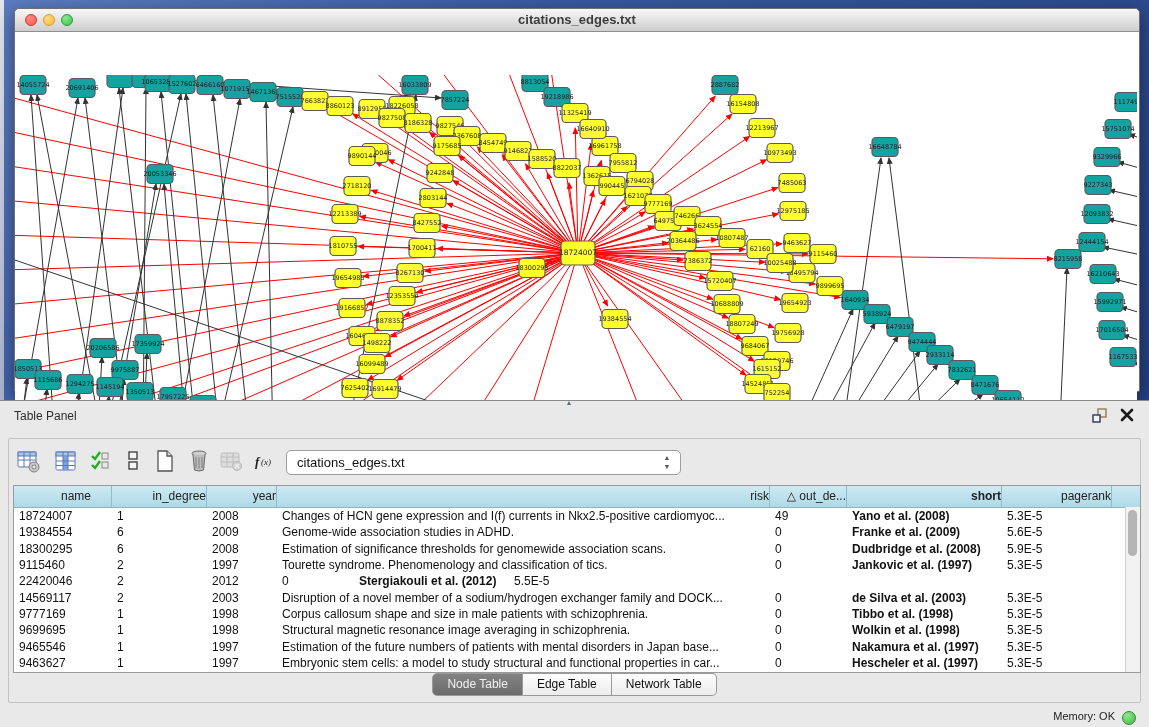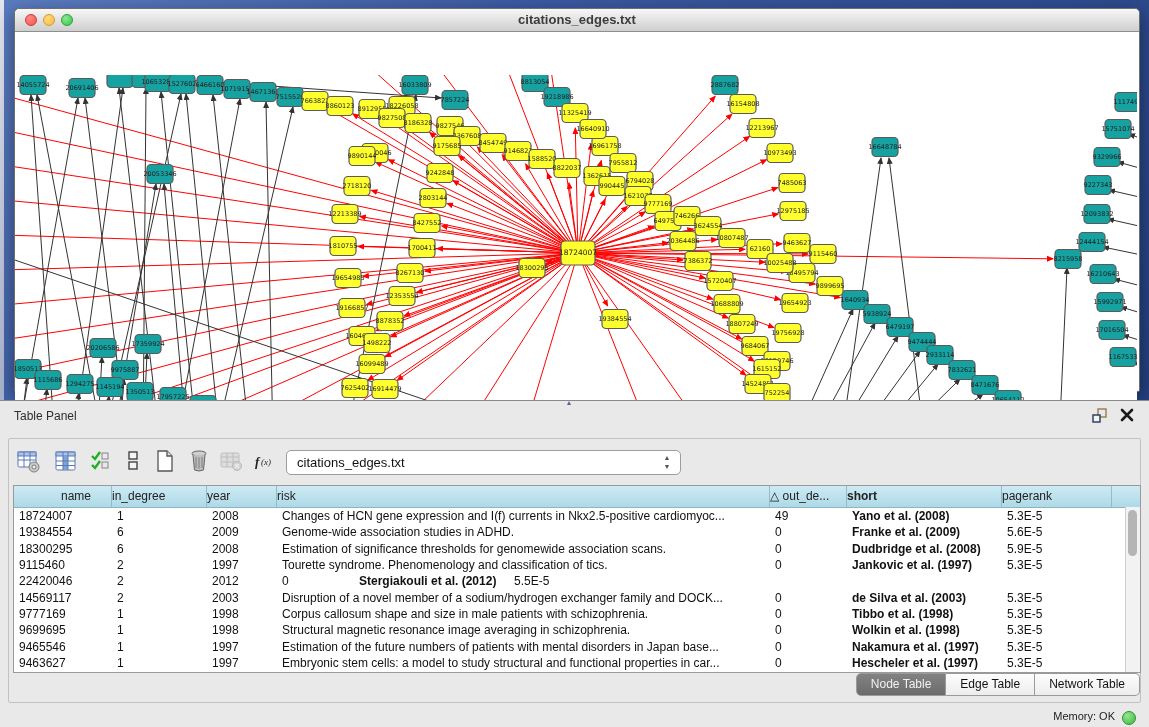--- a/index.html
+++ b/index.html
@@ -36,32 +36,32 @@
   #dropdown{position:absolute;left:277px;top:11px;width:395px;height:25px;background:#fff;
             border:1px solid #9d9d9d;border-radius:5px;box-sizing:border-box;}
   #dropdown-value{position:absolute;left:10px;top:4px;font-size:13px;color:#111;}
   #dropdown-stepper{position:absolute;right:6px;top:2px;width:14px;height:20px;
                     font-size:7px;line-height:9px;color:#555;text-align:center;}
   
   #grid{position:absolute;left:4px;top:46px;width:1128px;height:188px;background:#fff;
         border:1px solid #9a9a9a;box-sizing:border-box;overflow:hidden;}
   #grid-header{display:flex;height:21px;background:linear-gradient(#cdeaf4,#aed9e7);
                border-bottom:1px solid #8fb4c4;}
-  .hcell{font-size:12px;color:#222;text-align:left;line-height:21px;
+  .hcell{font-size:12px;color:#222;text-align:right;line-height:21px;
          border-right:1px solid #93bccb;box-sizing:border-box;overflow:hidden;white-space:nowrap;}
   .grow{display:flex;height:16.3px;align-items:center;}
   .gcell{font-size:12px;color:#111;padding-left:5px;box-sizing:border-box;
          overflow:hidden;white-space:nowrap;flex:none;}
   .c0{width:98px;} .c1{width:95px;} .c2{width:70px;} .c3{width:493px;}
   .c4{width:77px;} .c5{width:155px;font-weight:bold;} .c6{width:110px;}
   .c0h{text-align:right;padding-right:20px;}
   #vscroll{position:absolute;right:0;top:21px;bottom:0;width:14px;background:#f2f2f2;border-left:1px solid #cfcfcf;}
   #vthumb{position:absolute;left:2px;top:3px;width:9px;height:46px;border-radius:5px;background:#b5b5b5;}
   
-  #tabs{position:absolute;left:0;right:0;bottom:6px;text-align:right;}
+  #tabs{position:absolute;left:0;right:0;bottom:6px;text-align:center;}
   .tabseg{display:inline-block;height:21px;line-height:21px;font-size:12px;padding:0 14px;
           border:1px solid #9a9a9a;border-left:none;background:linear-gradient(#fdfdfd,#ededed);color:#111;vertical-align:middle;}
   .tabseg:first-child{border-left:1px solid #9a9a9a;border-radius:5px 0 0 5px;}
   .tabseg:last-child{border-radius:0 5px 5px 0;}
   .tabseg.active{background:linear-gradient(#828282,#6c6c6c);color:#f2f2f2;}
   
   #status{position:absolute;right:34px;bottom:6px;font-size:11px;color:#222;}
   #mem-dot{position:absolute;right:13px;bottom:3px;width:14px;height:14px;border-radius:50%;
            background:radial-gradient(circle at 35% 30%,#93e693,#3dbb3d);border:1px solid #2e8f2e;box-sizing:border-box;}
 </style>

